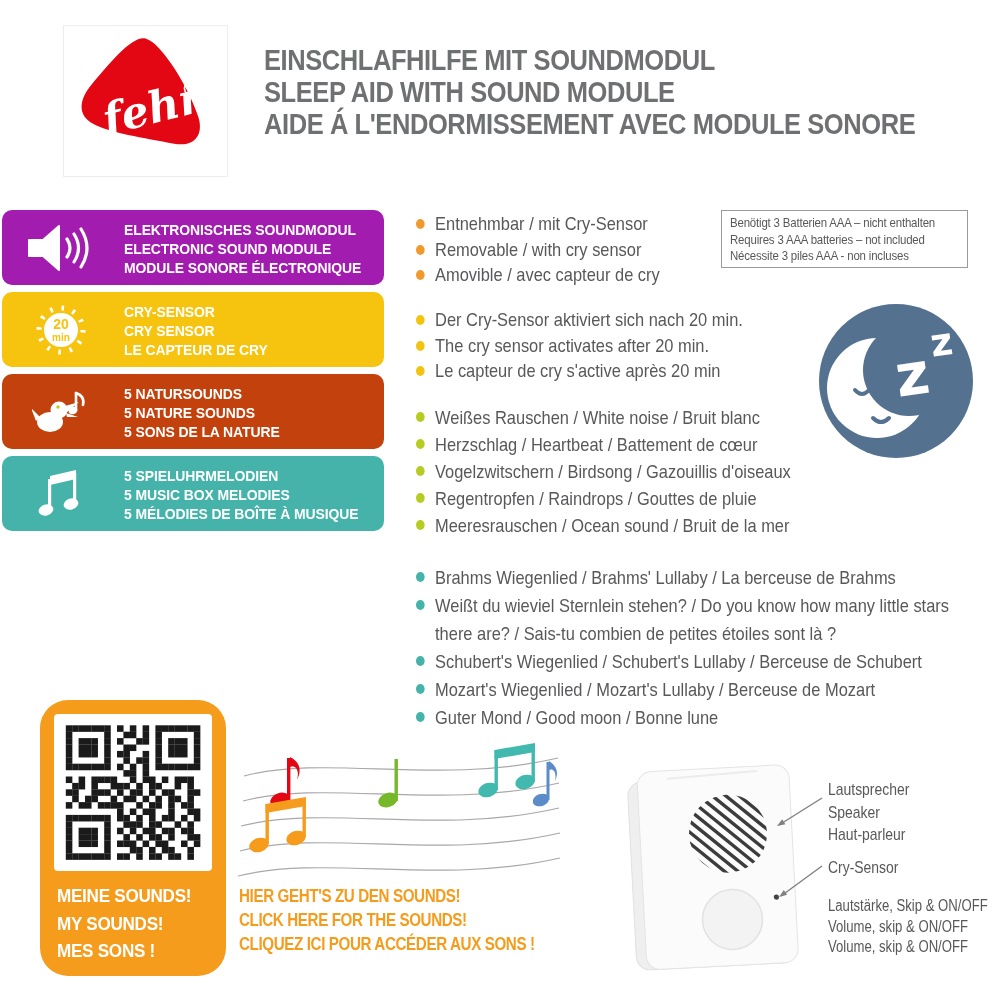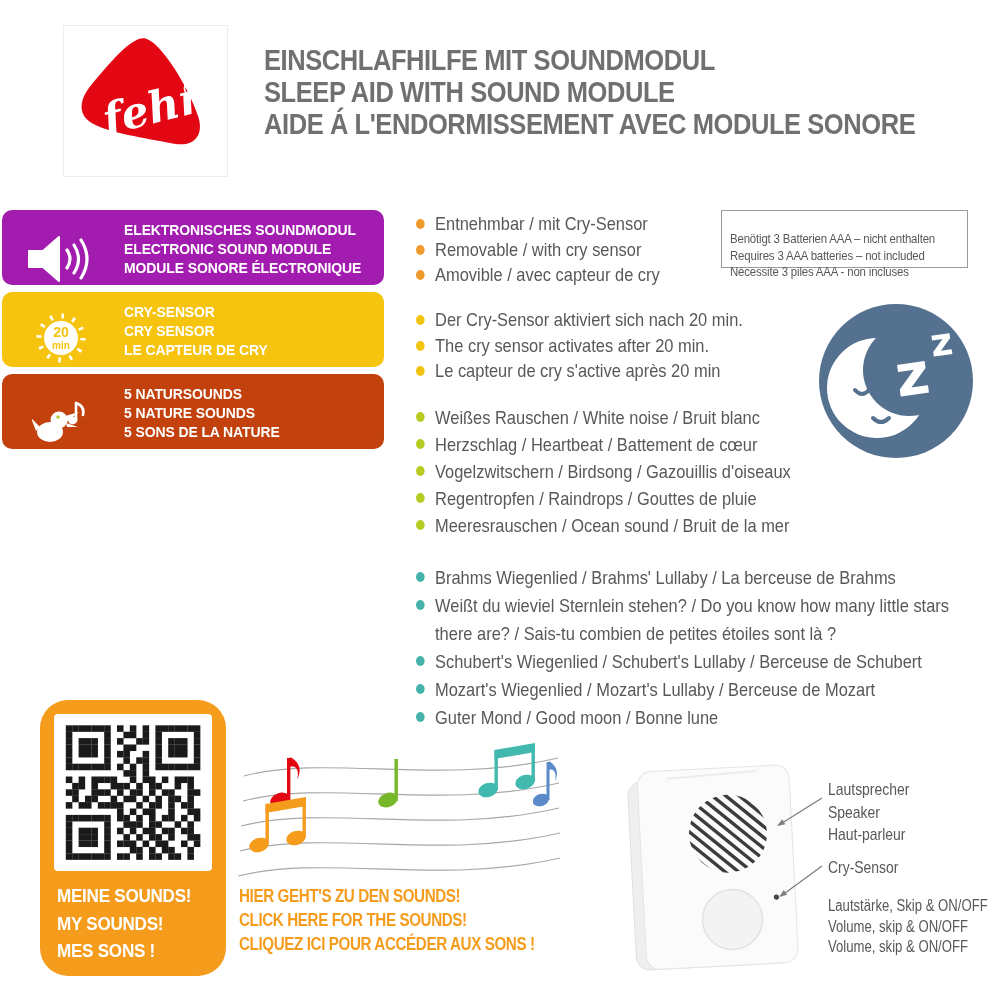--- a/index.html
+++ b/index.html
@@ -7,32 +7,32 @@
           font-family:"Liberation Sans",sans-serif;color:#58585A;}
   
   .logo-box{position:absolute;left:63px;top:25px;width:163px;height:150px;background:#fff;
             border:1px solid #ededed;display:flex;align-items:center;justify-content:center;}
   
   .title{position:absolute;left:264px;top:44px;font-weight:bold;font-size:30px;line-height:32px;
          letter-spacing:-0.5px;color:#6F7072;transform:scaleX(0.85);transform-origin:left top;white-space:nowrap;}
   
   .banner{position:absolute;left:2px;width:382px;height:75px;border-radius:10px;}
   .banner .icon-wrap{position:absolute;left:0;top:0;width:118px;height:100%;
-                     display:flex;align-items:flex-end;justify-content:center;}
+                     display:flex;align-items:center;justify-content:center;}
   .banner .btxt{position:absolute;left:122px;top:50%;transform:translateY(-50%) scaleX(0.9);
                 transform-origin:left center;color:#fff;font-weight:bold;font-size:15.5px;
                 line-height:19px;letter-spacing:-0.1px;white-space:nowrap;}
   
   .group{position:absolute;left:416px;transform:scaleX(0.865);transform-origin:left top;
          font-size:19px;color:#58585A;}
   .fitem{position:relative;padding-left:22px;}
   .dot{position:absolute;left:0;top:8px;width:10px;height:10px;border-radius:50%;}
   
   .battery-box{position:absolute;left:721px;top:210px;width:247px;height:58px;border:1px solid #9a9a9a;
-               box-sizing:border-box;padding:20px 0 0 8px;}
+               box-sizing:border-box;padding:4px 0 0 8px;}
   .battery-inner{font-size:13px;line-height:16.5px;letter-spacing:-0.2px;color:#58585A;
                  transform:scaleX(0.88);transform-origin:left top;white-space:nowrap;}
   
   .qr-block{position:absolute;left:40px;top:700px;width:186px;height:276px;border-radius:28px;}
   .qr-white{position:absolute;left:14px;top:14px;width:158px;height:157px;background:#fff;border-radius:4px;}
   .qr-caption{position:absolute;left:17px;top:182px;color:#fff;font-weight:bold;font-size:19px;
               line-height:27.5px;letter-spacing:-0.3px;transform:scaleX(0.9);transform-origin:left top;white-space:nowrap;}
   
   .cta{position:absolute;left:239px;top:884px;font-weight:bold;font-size:19px;line-height:24px;
        letter-spacing:-0.5px;transform:scaleX(0.8);transform-origin:left top;white-space:nowrap;}
@@ -109,20 +109,36 @@
         <circle cx="26" cy="22" r="1.7" fill="#B7CC22"></circle>
       </svg>
     </div>
     <div class="btxt">
       <div>5 NATURSOUNDS</div>
       <div>5 NATURE SOUNDS</div>
       <div>5 SONS DE LA NATURE</div>
     </div>
   </div>
 
+  <div class="banner" style="top: 456px; background: rgb(69, 179, 170);">
+    <div class="icon-wrap">
+      <svg width="50" height="56" viewBox="0 0 50 56">
+        <path d="M14 10 L40 4 L40 13 L14 19 Z" fill="#fff"></path>
+        <rect x="12" y="13" width="3.2" height="30" fill="#fff"></rect>
+        <rect x="37" y="7" width="3.2" height="30" fill="#fff"></rect>
+        <ellipse cx="10" cy="44" rx="7.5" ry="5.5" fill="#fff" transform="rotate(-18 10 44)"></ellipse>
+        <ellipse cx="35" cy="38" rx="7.5" ry="5.5" fill="#fff" transform="rotate(-18 35 38)"></ellipse>
+      </svg>
+    </div>
+    <div class="btxt">
+      <div>5 SPIELUHRMELODIEN</div>
+      <div>5 MUSIC BOX MELODIES</div>
+      <div>5 MÉLODIES DE BOÎTE À MUSIQUE</div>
+    </div>
+  </div>
 
   <div class="group" style="top:211px;width:600px;line-height:25.5px">
     <div class="fitem">
       <span class="dot" style="background: rgb(240, 153, 44);"></span>
       <span>Entnehmbar / mit Cry-Sensor</span></div>
     <div class="fitem">
       <span class="dot" style="background: rgb(240, 153, 44);"></span>
       <span>Removable / with cry sensor</span></div>
     <div class="fitem">
       <span class="dot" style="background: rgb(240, 153, 44);"></span>

